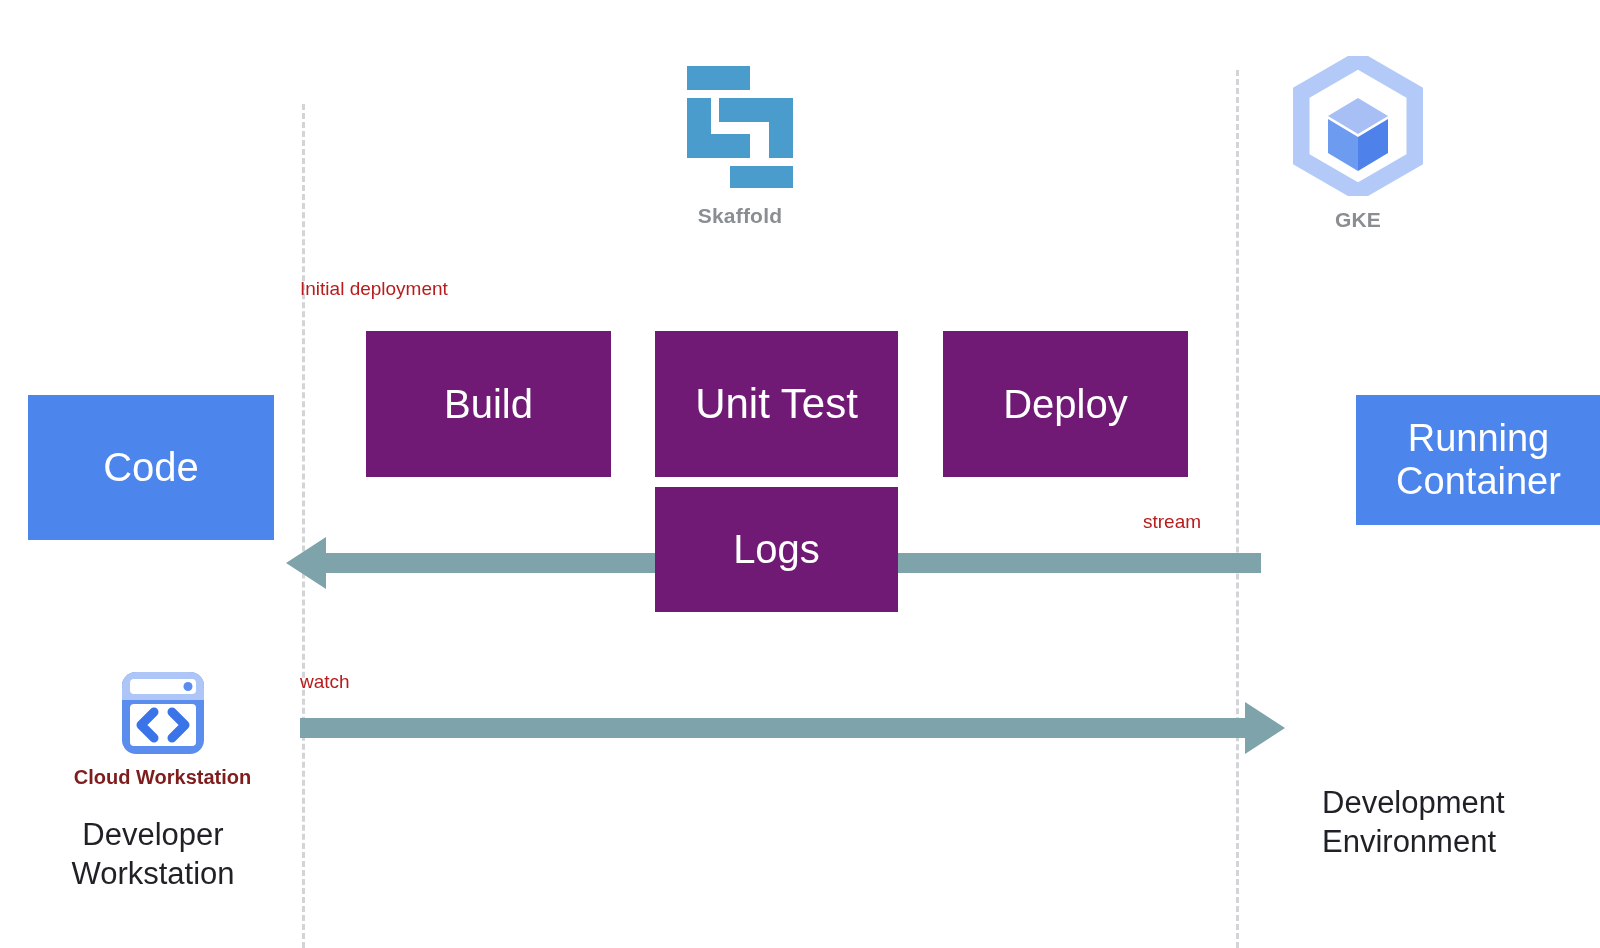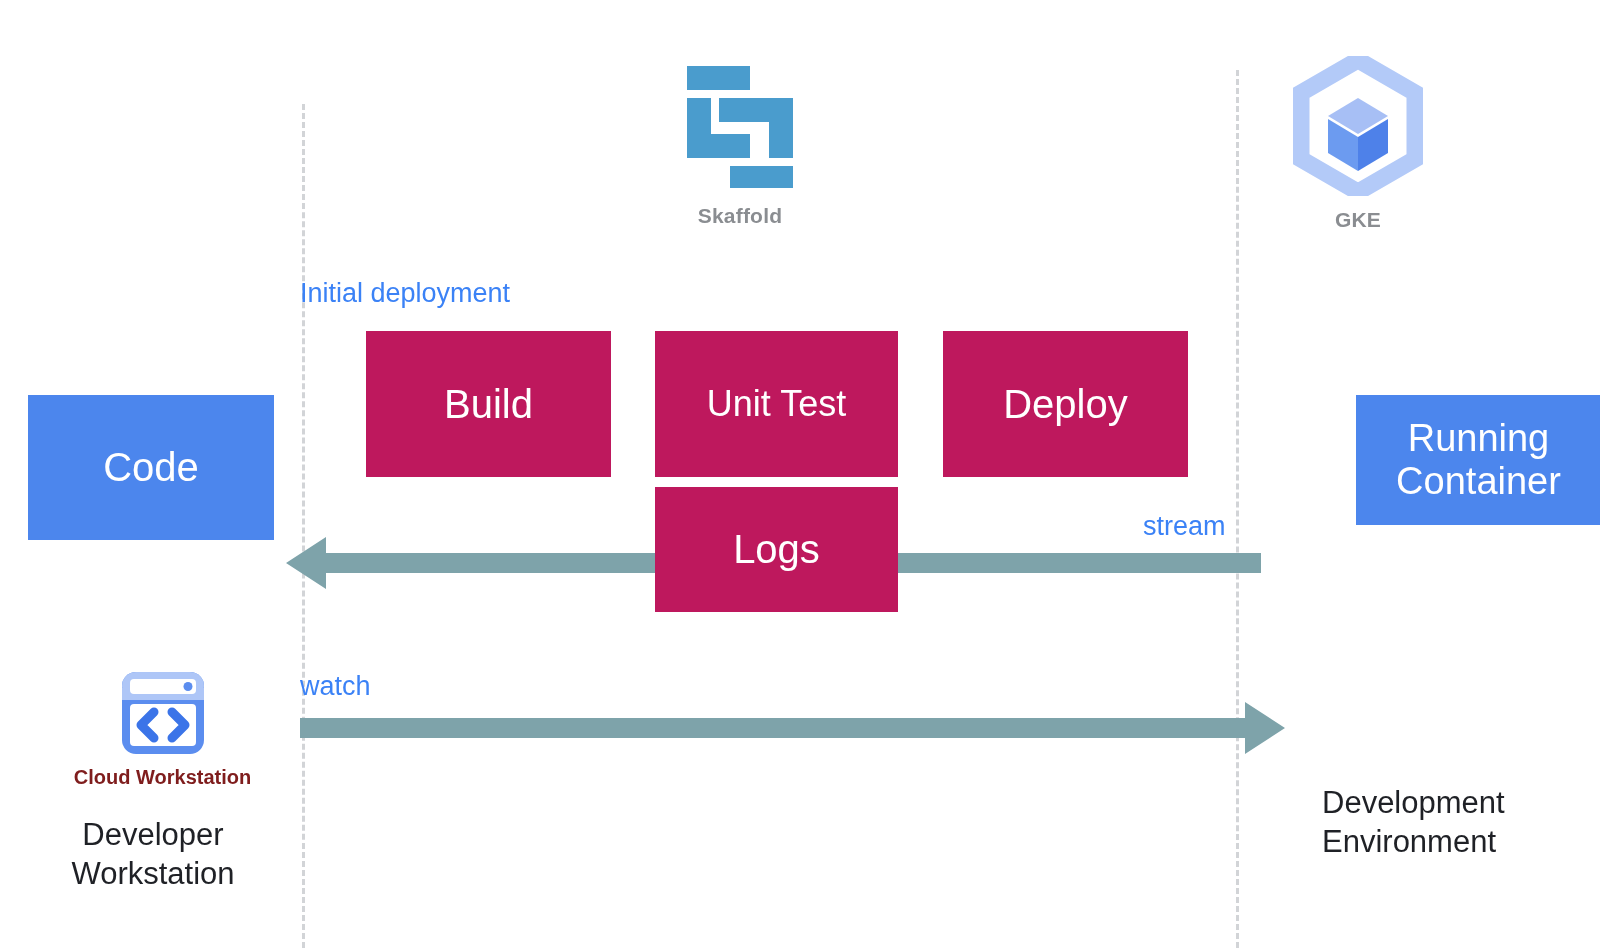--- a/index.html
+++ b/index.html
@@ -56,42 +56,42 @@
   
   .box {
     position: absolute;
     display: flex;
     align-items: center;
     justify-content: center;
     text-align: center;
     color: #ffffff;
     line-height: 1.12;
   }
-  .box.teal { background: #be185d; }
+  .box.teal { background: #701a75; }
   .box.blue { background: #4c86ed; }
 
   #box-build     { left: 366px;  top: 331px; width: 245px; height: 146px; font-size: 40px; }
-  #box-unit-test { left: 655px;  top: 331px; width: 243px; height: 146px; font-size: 36px; }
+  #box-unit-test { left: 655px;  top: 331px; width: 243px; height: 146px; font-size: 42px; }
   #box-deploy    { left: 943px;  top: 331px; width: 245px; height: 146px; font-size: 40px; }
   #box-logs      { left: 655px;  top: 487px; width: 243px; height: 125px; font-size: 40px; z-index: 3; }
   #box-file-sync { left: 655px;  top: 654px; width: 243px; height: 146px; font-size: 40px; z-index: 3; }
   #box-code      { left: 28px;   top: 395px; width: 246px; height: 145px; font-size: 40px; }
   #box-running-container { left: 1356px; top: 395px; width: 245px; height: 130px; font-size: 38px; }
 
   
   .flow-arrow {
     position: absolute;
     z-index: 1;
   }
 
   
   .flow-label {
     position: absolute;
-    font-size: 27px;
-    color: #3b82f6;
+    font-size: 19px;
+    color: #b91c1c;
     white-space: nowrap;
     z-index: 4;
   }
   #label-initial-deployment { left: 300px;  top: 278px; }
   #label-watch              { left: 300px;  top: 671px; }
   #label-stream             { left: 1143px; top: 511px; }
 
   
   .zone-caption {
     position: absolute;

